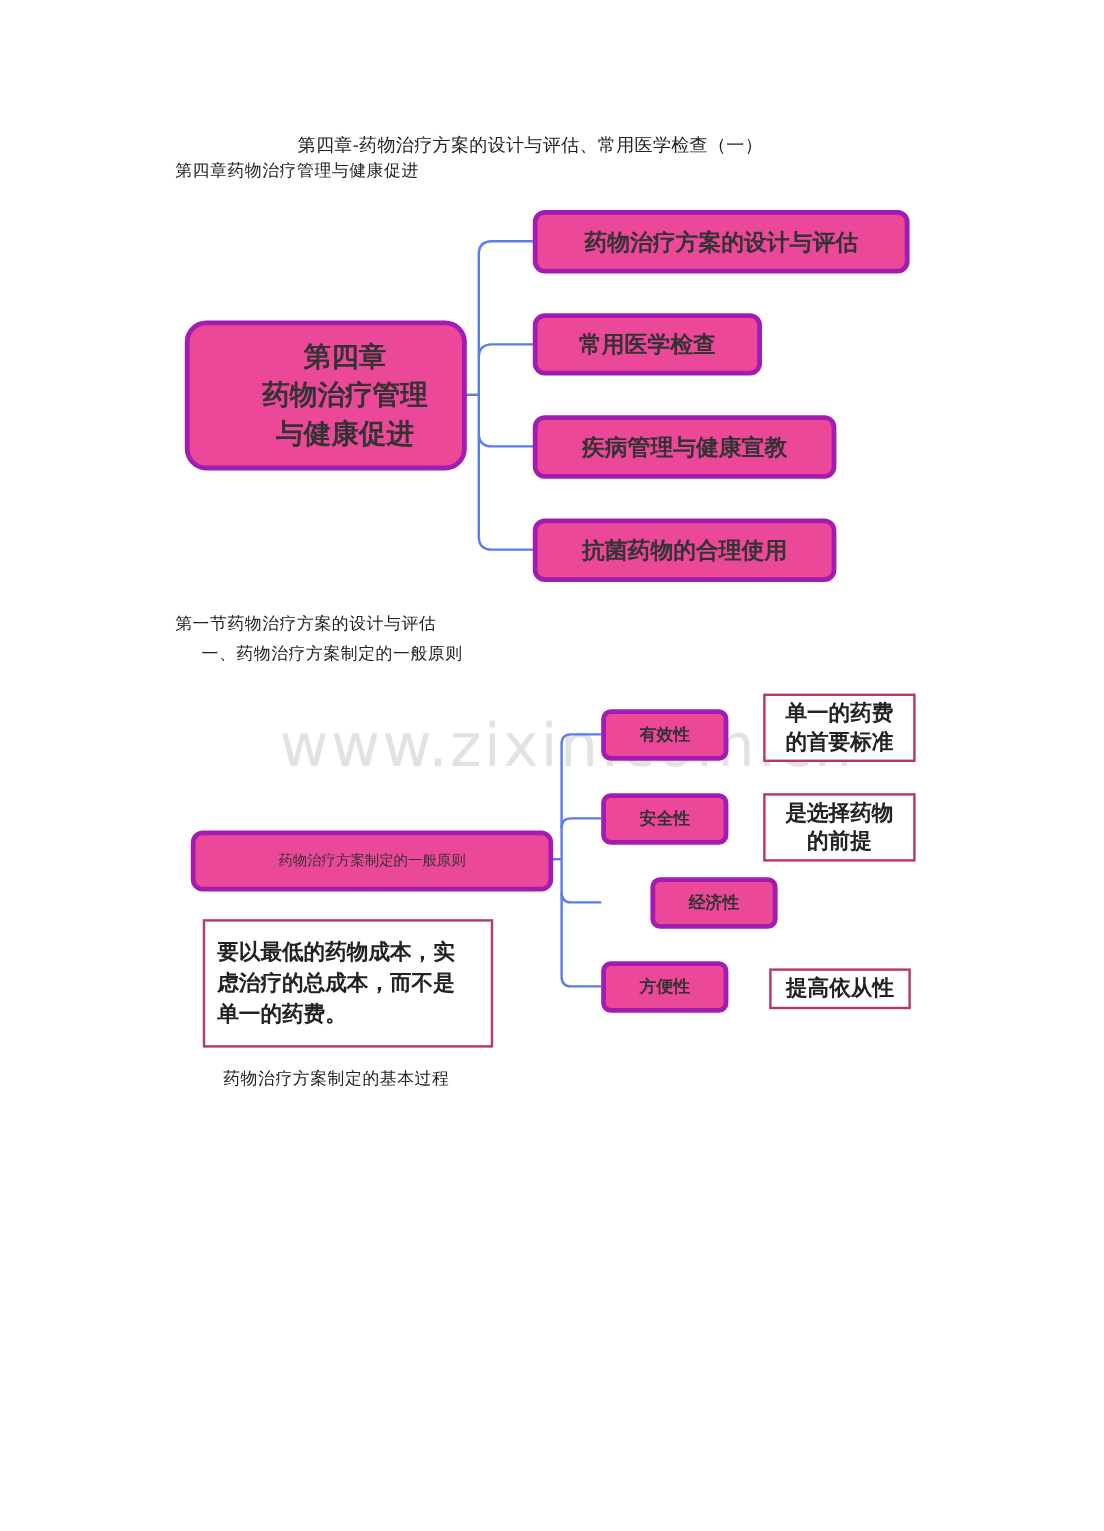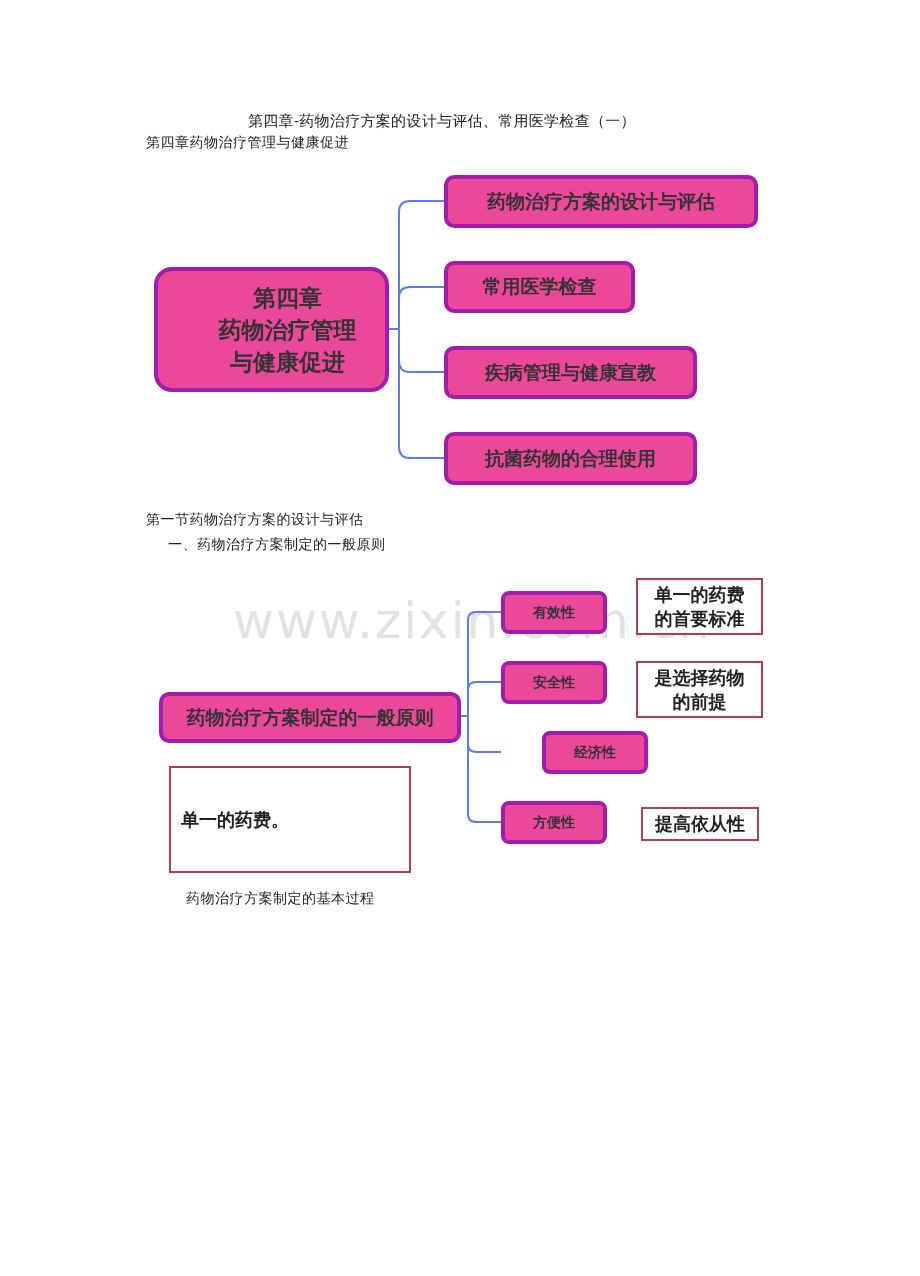--- a/index.html
+++ b/index.html
@@ -3,21 +3,21 @@
 <meta charset="utf-8">
 <style>
   html, body { margin: 0; padding: 0; background: #ffffff; }
   body { width: 920px; height: 1276px; position: relative; overflow: hidden; font-family: "DejaVu Serif", "Liberation Serif", serif; color: #222; }
   .abs { position: absolute; }
   .doc-title { left: 248px; top: 112px; font-size: 15px; letter-spacing: 0.3px; white-space: nowrap; color: #222; }
   .line-text { font-size: 14px; white-space: nowrap; color: #222; letter-spacing: 0.5px; }
   .node { position: absolute; box-sizing: border-box; border: 4px solid #a21caf; border-radius: 10px; background: #ec4899; display: flex; align-items: center; justify-content: center; font-family: "DejaVu Sans", "Liberation Sans", sans-serif; color: #333; text-align: center; }
   .node.big { font-size: 23px; line-height: 32px; font-weight: bold; border-radius: 18px; color: #333; padding-left: 32px; }
   .node.m1 { font-size: 19px; font-weight: bold; }
-  .node.m2 { font-size: 19px; font-weight: bold; }
+  .node.m2 { font-size: 12px; font-weight: normal; }
   .node.s { font-size: 14px; font-weight: bold; border-radius: 8px; }
   .note { position: absolute; box-sizing: border-box; border: 2px solid #b23a5a; background: #fff; display: flex; align-items: center; justify-content: center; font-family: "DejaVu Sans", "Liberation Sans", sans-serif; font-weight: bold; color: #222; text-align: center; }
   .note.lg { font-size: 18px; line-height: 24px; }
   .note.para { font-size: 18px; line-height: 26px; text-align: left; justify-content: flex-start; padding: 0 10px; }
   svg.conn { position: absolute; left: 0; top: 0; pointer-events: none; }
   .watermark { left: 233px; top: 592px; font-family: "DejaVu Sans", "Liberation Sans", sans-serif; font-size: 50px; color: rgba(150,150,150,0.28); letter-spacing: 2px; white-space: nowrap; }
 </style>
 </head>
 <body>
 
@@ -76,17 +76,19 @@
 <div class="note lg" style="left:636px; top:661px; width:127px; height:57px;">
   <div>
     <div>是选择药物</div>
     <div>的前提</div>
   </div>
 </div>
 <div class="note lg" style="left:641px; top:807px; width:118px; height:34px;">提高依从性</div>
 
 <div class="note para" style="left:169px; top:766px; width:242px; height:107px;">
   <div>
+    <div>要以最低的药物成本，实</div>
+    <div>虑治疗的总成本，而不是</div>
     <div>单一的药费。</div>
   </div>
 </div>
 
 <div class="abs line-text" style="left:186px; top:890px;">药物治疗方案制定的基本过程</div>
 
 </body></html>

